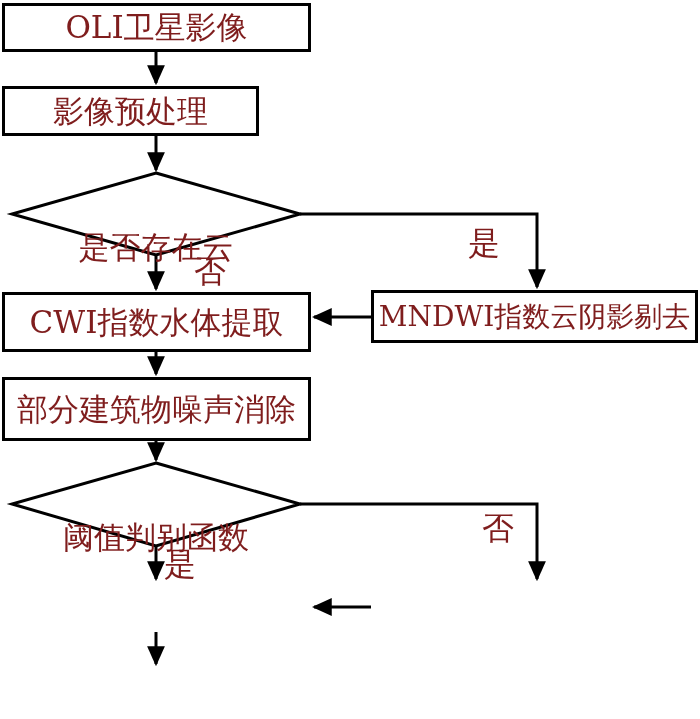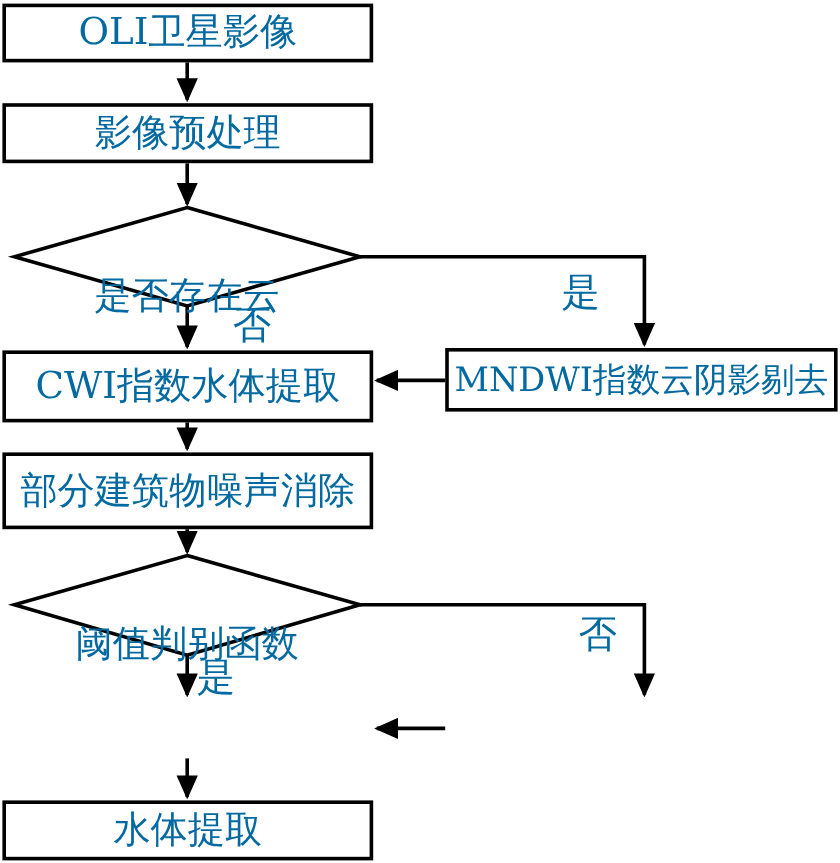--- a/index.html
+++ b/index.html
@@ -6,21 +6,21 @@
     margin: 0;
     padding: 0;
     background: #ffffff;
   }
   #canvas {
     position: relative;
     width: 700px;
     height: 719px;
     background: #ffffff;
     font-family: "DejaVu Serif", "Liberation Serif", serif;
-    color: #0369a1;
+    color: #7f1d1d;
     overflow: hidden;
   }
   #wires {
     position: absolute;
     left: 0;
     top: 0;
     width: 700px;
     height: 719px;
   }
   .node {
@@ -84,31 +84,30 @@
 
     <line x1="371" y1="317" x2="314" y2="317" stroke="#000000" stroke-width="3" marker-end="url(#arrow)"></line>
 
     <polyline points="300,504 537,504 537,579" fill="none" stroke="#000000" stroke-width="3" marker-end="url(#arrow)"></polyline>
 
     <line x1="371" y1="607" x2="314" y2="607" stroke="#000000" stroke-width="3" marker-end="url(#arrow)"></line>
   </svg>
 
   <div class="node" style="left:2px; top:3px; width:309px; height:49px;">OLI卫星影像</div>
 
-  <div class="node" style="left:2px; top:86px; width:309px; height:50px;">影像预处理</div>
+  <div class="node" style="left:2px; top:86px; width:257px; height:50px;">影像预处理</div>
 
   <div class="node" style="left:2px; top:292px; width:309px; height:60px;">CWI指数水体提取</div>
 
   <div class="node small-text" style="left:371px; top:290px; width:327px; height:53px;">MNDWI指数云阴影剔去</div>
 
   <div class="node" style="left:2px; top:377px; width:309px; height:64px;">部分建筑物噪声消除</div>
 
 
 
-  <div class="node" style="left:2px; top:667px; width:309px; height:50px;">水体提取</div>
 
   <div class="diamond-label" style="left:36px; top:194px; width:240px; height:40px;">是否存在云</div>
 
   <div class="diamond-label" style="left:36px; top:484px; width:240px; height:40px;text-align:center;">阈值判别函数</div>
 
   <div class="edge-label" style="left:468px; top:227px;">是</div>
 
   <div class="edge-label" style="left:194px; top:255px;">否</div>
 
   <div class="edge-label" style="left:482px; top:512px;">否</div>

